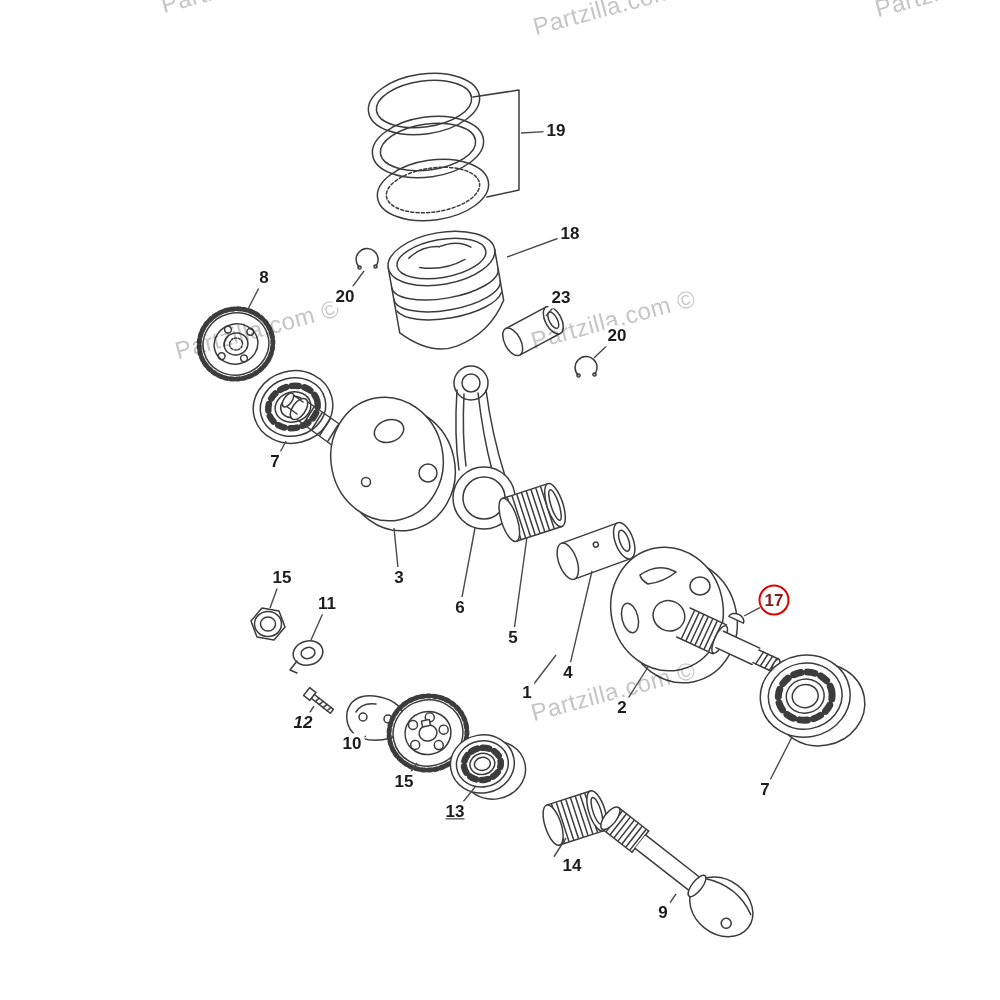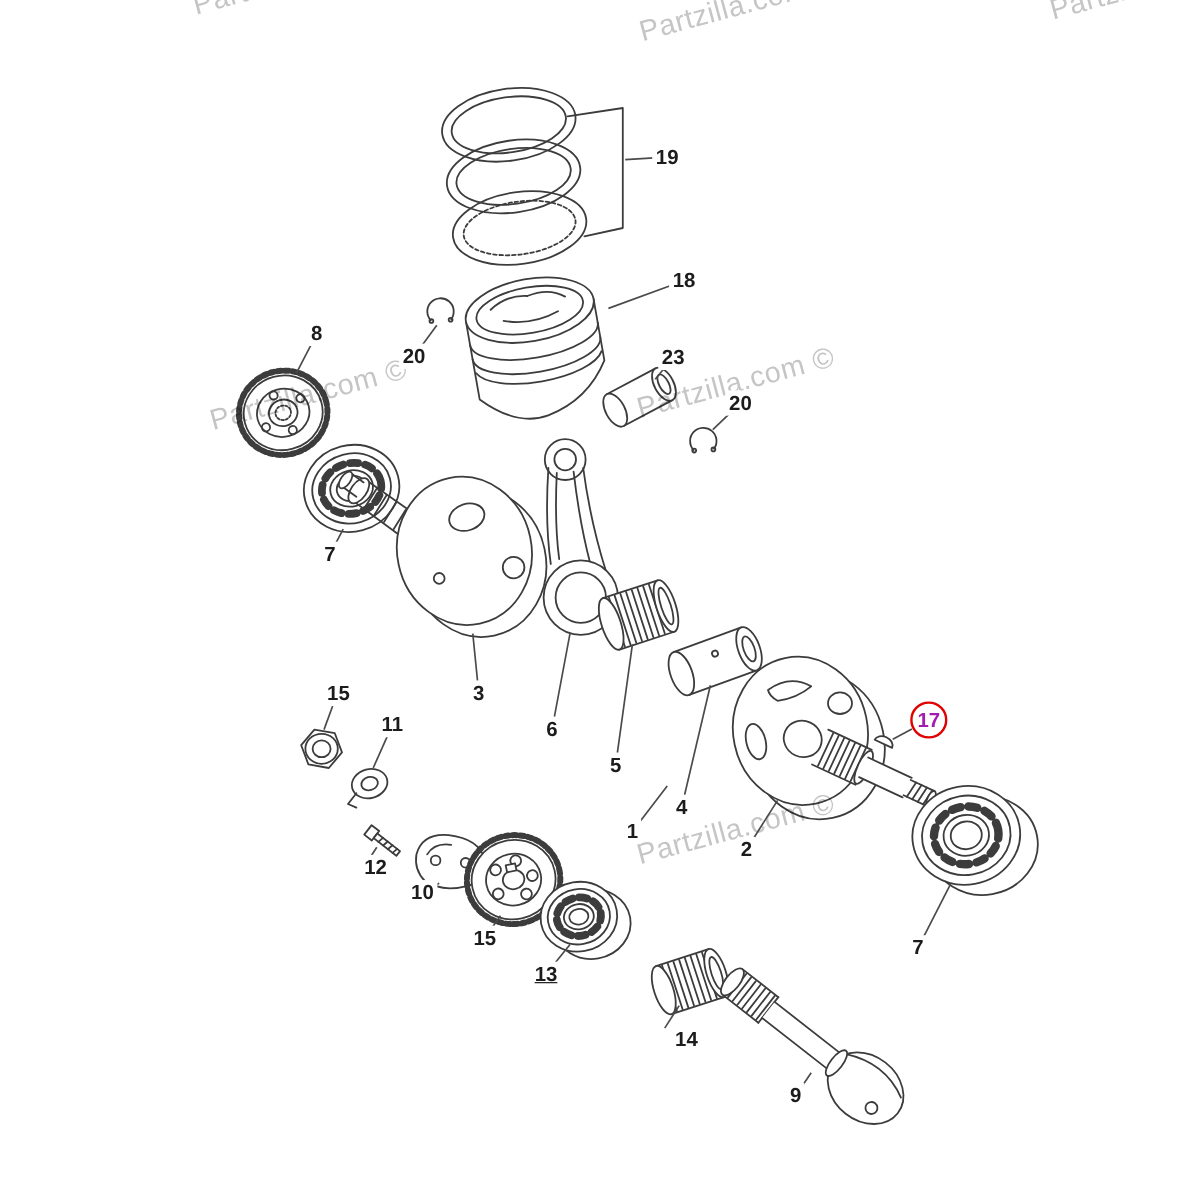--- a/index.html
+++ b/index.html
@@ -16,21 +16,21 @@
   .art .t6{stroke-width:6.5;}
   .art .t7{stroke-width:7;}
   .leaders line{stroke:#4a4a4a;stroke-width:1.4;}
   
   .callout{
     position:absolute;transform:translate(-50%,-50%);
     font-weight:bold;font-size:17px;color:#1c1c1c;background:#fff;
     padding:0 3px;line-height:1.25;white-space:nowrap;z-index:5;
   }
   .callout.highlighted{
-    color:#a21caf;border:2px solid #e00000;border-radius:50%;
+    color:#7f1d1d;border:2px solid #e00000;border-radius:50%;
     width:27px;height:27px;display:flex;align-items:center;justify-content:center;
     padding:0;background:#fff;
   }
   
   .watermarks{position:absolute;left:0;top:0;width:1000px;height:1000px;
     mix-blend-mode:multiply;pointer-events:none;z-index:3;}
   .watermark{
     position:absolute;font-size:24px;letter-spacing:0.5px;
     font-family:"Liberation Sans",sans-serif;white-space:nowrap;
     transform-origin:left top;opacity:0.9;
@@ -347,21 +347,21 @@
       <div class="callout" style="left: 275px; top: 462px;">7</div>
       <div class="callout" style="left: 282px; top: 578px;">15</div>
       <div class="callout" style="left: 327px; top: 604px;">11</div>
       <div class="callout" style="left: 399px; top: 578px;">3</div>
       <div class="callout" style="left: 460px; top: 608px;">6</div>
       <div class="callout" style="left: 513px; top: 638px;">5</div>
       <div class="callout" style="left: 568px; top: 673px;">4</div>
       <div class="callout" style="left: 527px; top: 693px;">1</div>
       <div class="callout" style="left: 622px; top: 708px;">2</div>
       <div class="callout highlighted" style="left: 774px; top: 600px;">17</div>
-      <div class="callout" style="left: 313px; top: 723px;">12</div>
+      <div class="callout" style="left: 303px; top: 723px; font-style: italic;">12</div>
       <div class="callout" style="left: 352px; top: 744px;">10</div>
       <div class="callout" style="left: 404px; top: 782px;">15</div>
       <div class="callout" style="left: 455px; top: 812px; text-decoration: underline;">13</div>
       <div class="callout" style="left: 548px; top: 866px; margin-left: 24px;">14</div>
       <div class="callout" style="left: 663px; top: 913px;">9</div>
       <div class="callout" style="left: 765px; top: 790px;">7</div>
     </div>
 
 </div>
 

